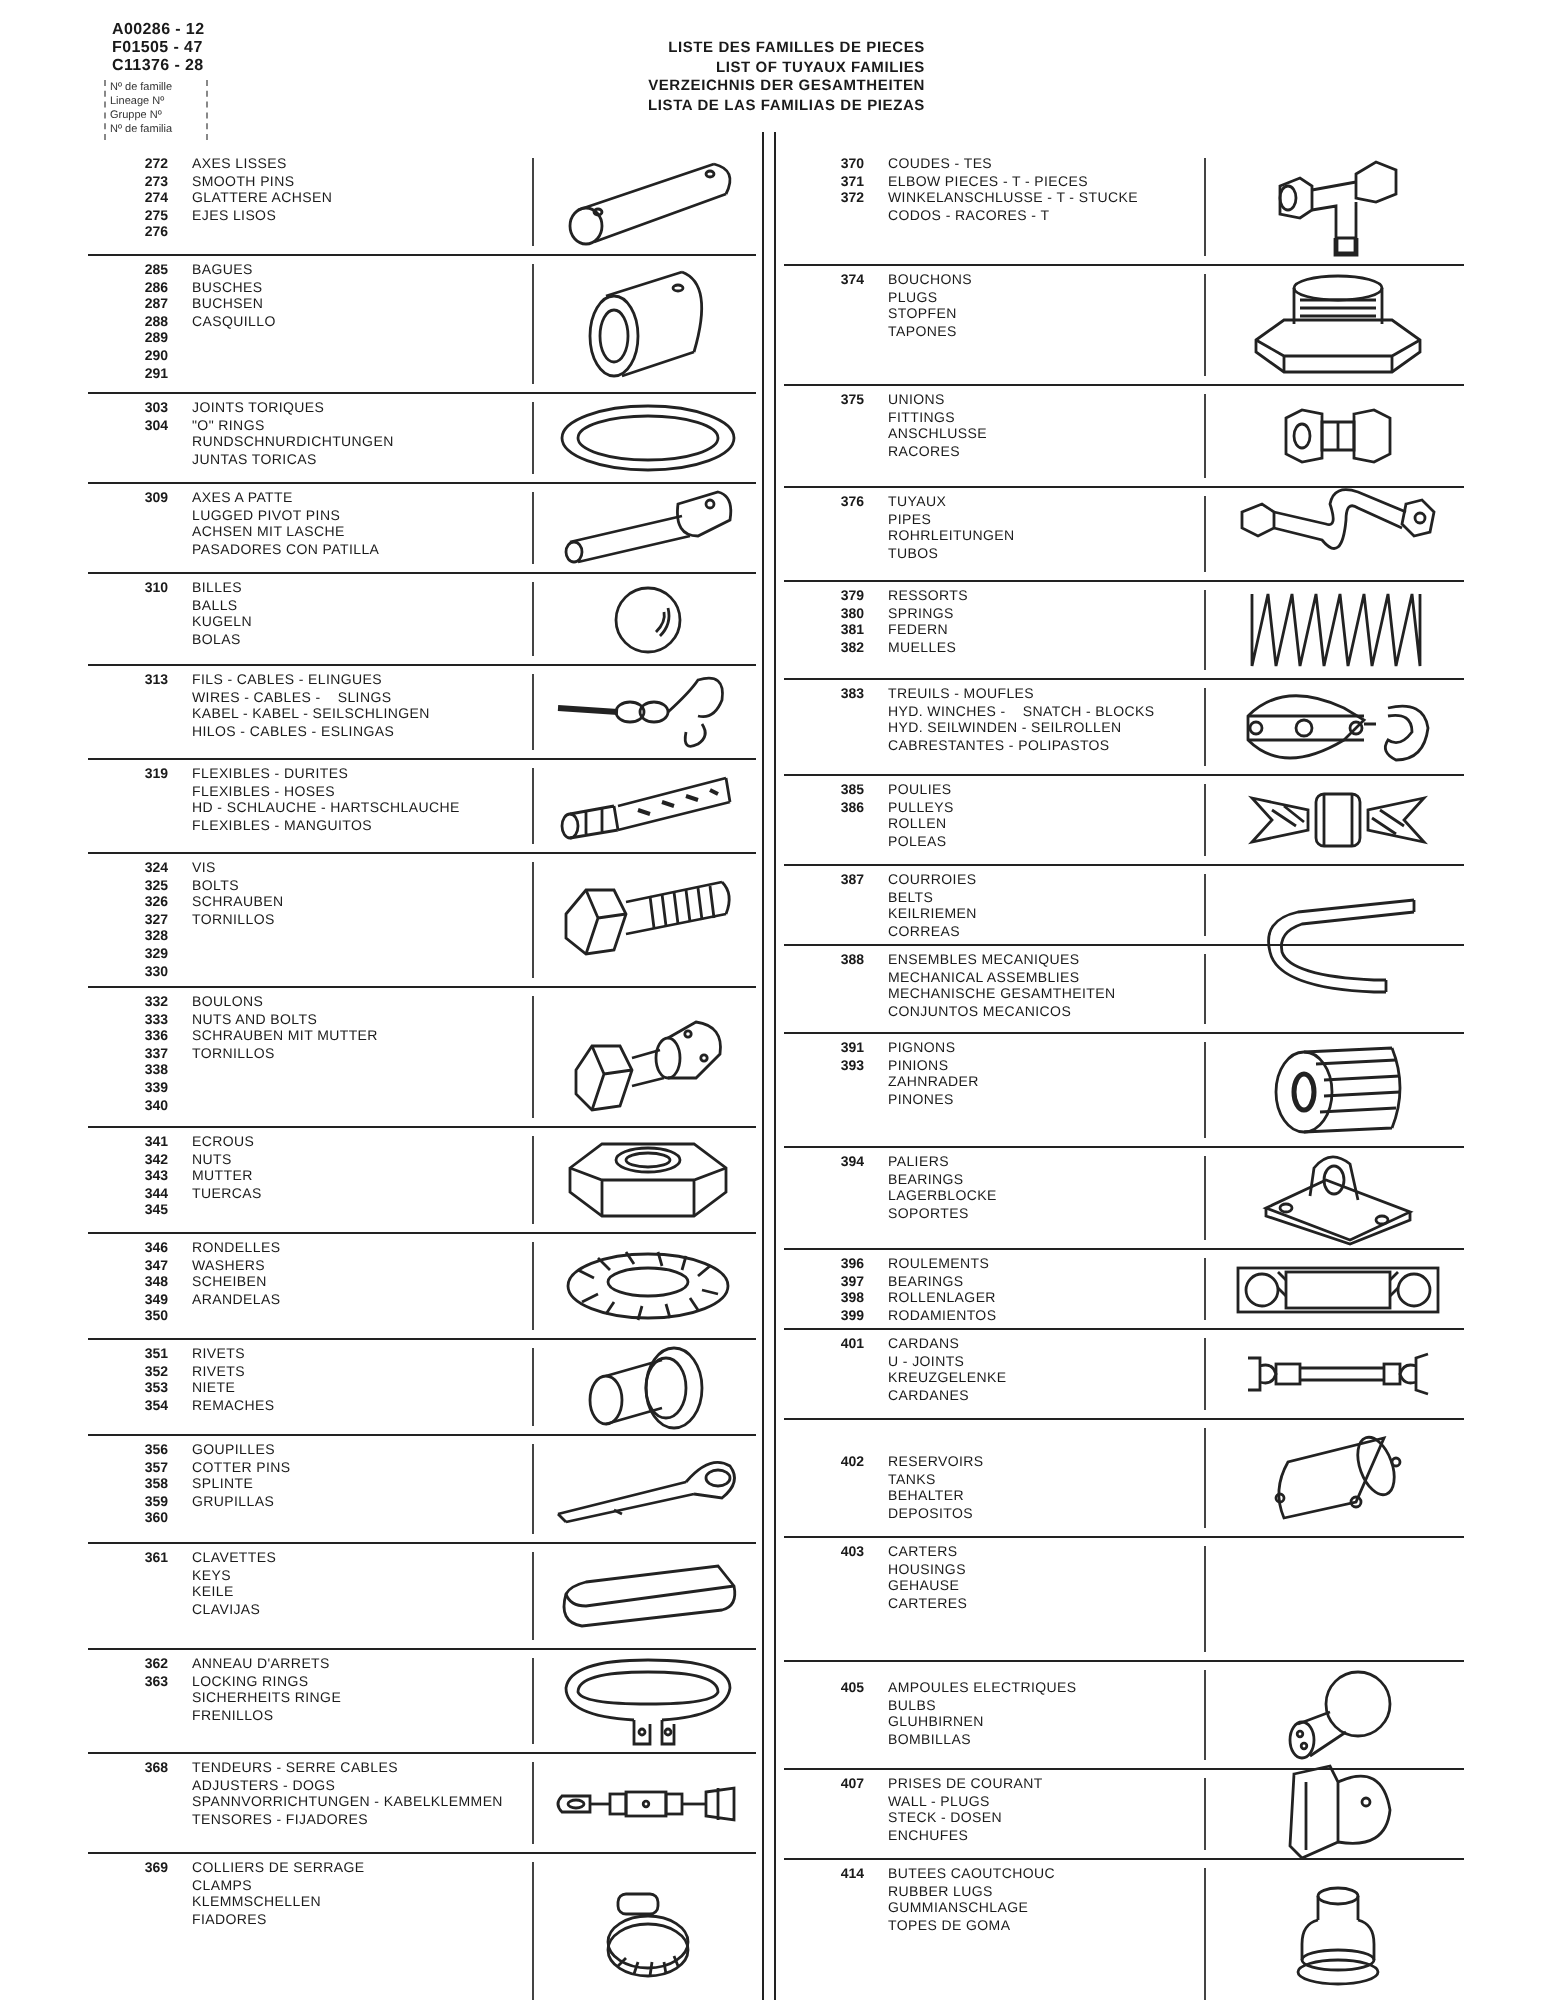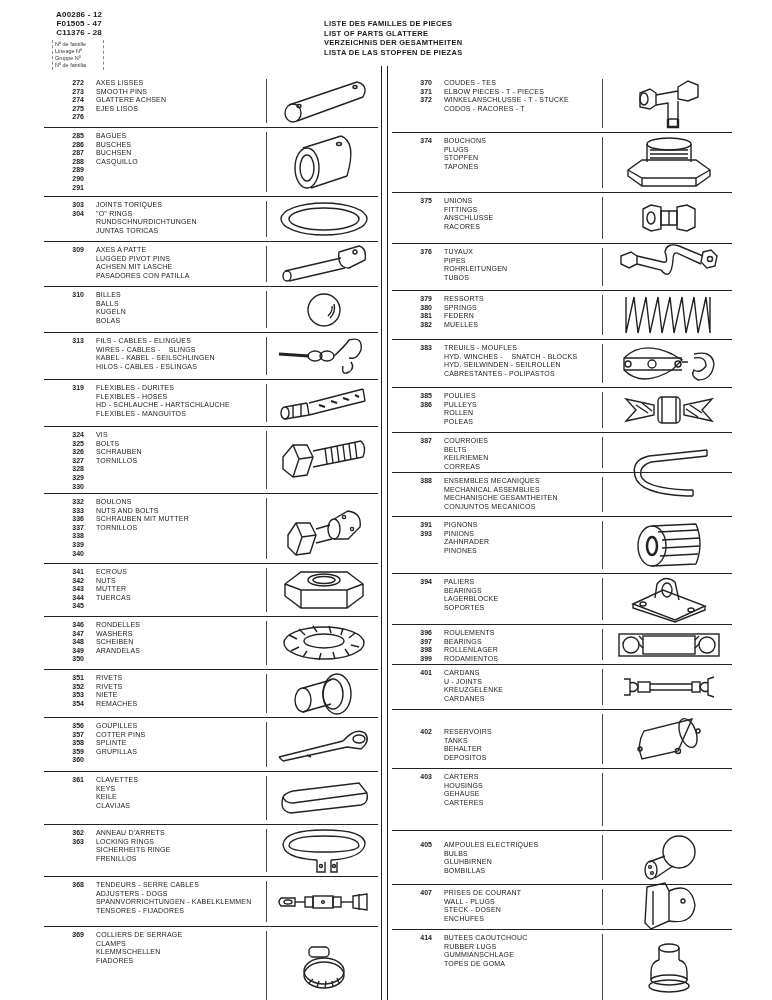--- a/index.html
+++ b/index.html
@@ -1,21 +1,21 @@
 <!DOCTYPE html>
 <html><head>
 <meta charset="utf-8">
 <style>
   html, body { margin:0; padding:0; background:#ffffff; }
   body { width:772px; height:1000px; position:relative; overflow:hidden;
          font-family:"Liberation Sans", sans-serif; color:#1a1a1a; }
-  .refs { position:absolute; left:56px; top:10px; font-size:8px; line-height:9px; font-weight:bold; letter-spacing:0.2px;text-align:center; }
+  .refs { position:absolute; left:56px; top:10px; font-size:8px; line-height:9px; font-weight:bold; letter-spacing:0.2px; }
   .famkey { position:absolute; left:52px; top:40px; width:46px; font-size:5.5px; line-height:7px;
             border-left:1px dashed #888; border-right:1px dashed #888; padding:1px 2px; color:#333; }
-  .title { position:absolute; left:324px; top:19px; font-size:7.5px; line-height:9.5px; font-weight:bold; letter-spacing:0.3px; }
+  .title { position:absolute; left:324px; top:19px; font-size:7.5px; line-height:9.5px; font-weight:bold; letter-spacing:0.3px;text-align:right; }
   .col { position:absolute; top:70px; }
   .col.left { left:44px; width:334px; }
   .col.right { left:392px; width:340px; }
   .vsep { position:absolute; top:66px; width:1px; background:#222; height:934px; }
   .row { position:absolute; left:0; right:0; border-top:1.5px solid #222; box-sizing:border-box; }
   .row.first { border-top:none; }
   .nums { position:absolute; left:18px; top:4px; font-size:7px; line-height:8.6px; font-weight:bold; text-align:right; width:22px; }
   .names { position:absolute; left:52px; top:4px; font-size:7px; line-height:8.6px; letter-spacing:0.2px; white-space:nowrap; }
   .divider { position:absolute; top:4px; bottom:4px; width:1px; background:#444; }
   .col.left .divider { left:222px; }
@@ -39,23 +39,23 @@
   <div>C11376 - 28</div>
 </div>
 <div class="famkey">
   <div>Nº de famille</div>
   <div>Lineage Nº</div>
   <div>Gruppe Nº</div>
   <div>Nº de familia</div>
 </div>
 <div class="title">
   <div>LISTE DES FAMILLES DE PIECES</div>
-  <div>LIST OF PARTS GLATTERE</div>
+  <div>LIST OF TUYAUX FAMILIES</div>
   <div>VERZEICHNIS DER GESAMTHEITEN</div>
-  <div>LISTA DE LAS STOPFEN DE PIEZAS</div>
+  <div>LISTA DE LAS FAMILIAS DE PIEZAS</div>
 </div>
 
 <div class="vsep" style="left:381px"></div>
 <div class="vsep" style="left:387px"></div>
 
 <div class="col left">
 
   <div class="row first" style="top:5px;height:52px">
     <div class="nums">272
 273

